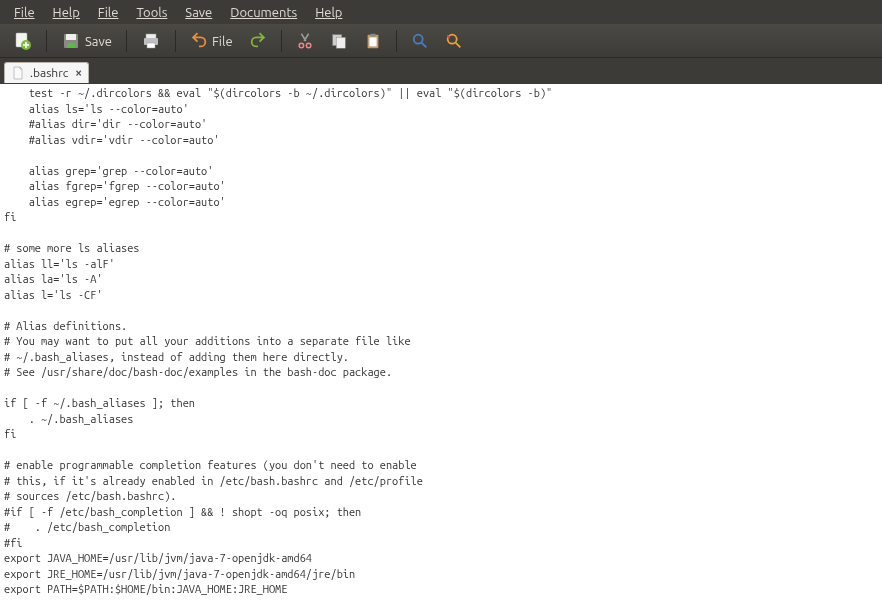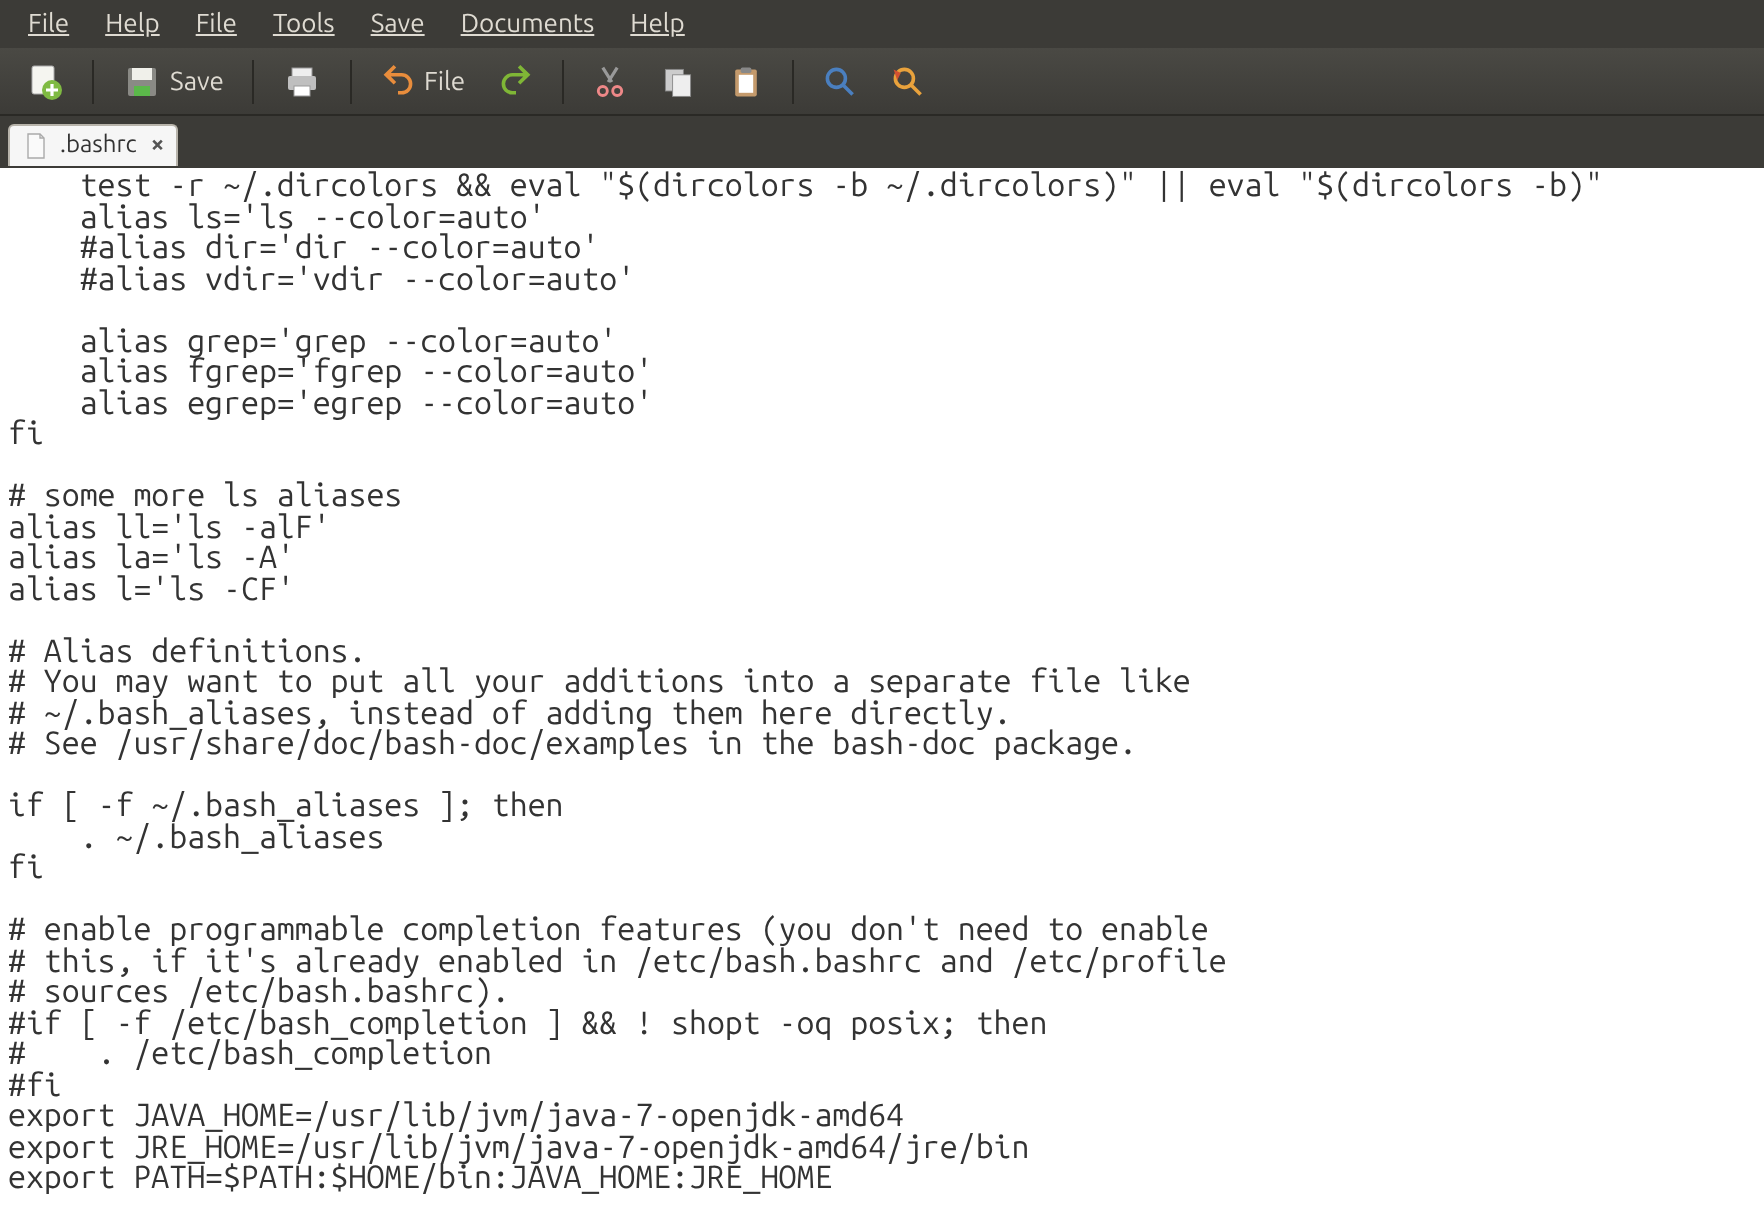--- a/index.html
+++ b/index.html
@@ -82,21 +82,21 @@
   font-size: 12px;
   color: #555;
   cursor: pointer;
   margin-left: 2px;
   font-weight: bold;
 }
 .editor {
   background: #fff;
   color: #333;
   font-family: "Ubuntu Mono", "DejaVu Sans Mono", Consolas, monospace;
-  font-size: 16px;
+  font-size: 11px;
   line-height: 15.5px;
   padding: 2px 4px 0 4px;
   white-space: pre;
   height: calc(610px - 24px - 34px - 26px);
   overflow: hidden;
   border-radius: 10px;
 }
 svg { display: block; }
 </style>
 </head>

